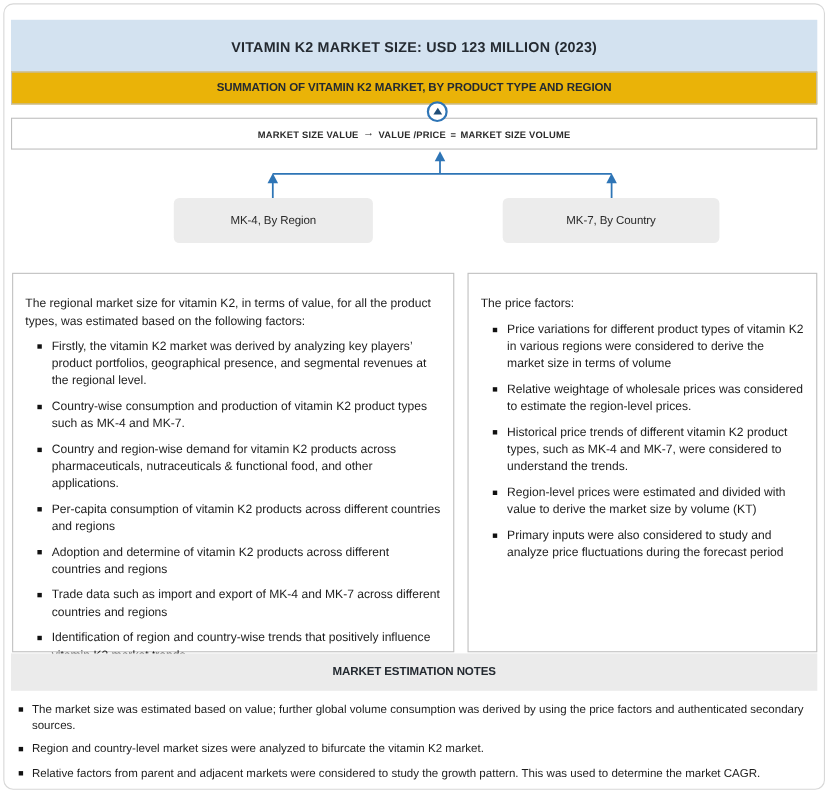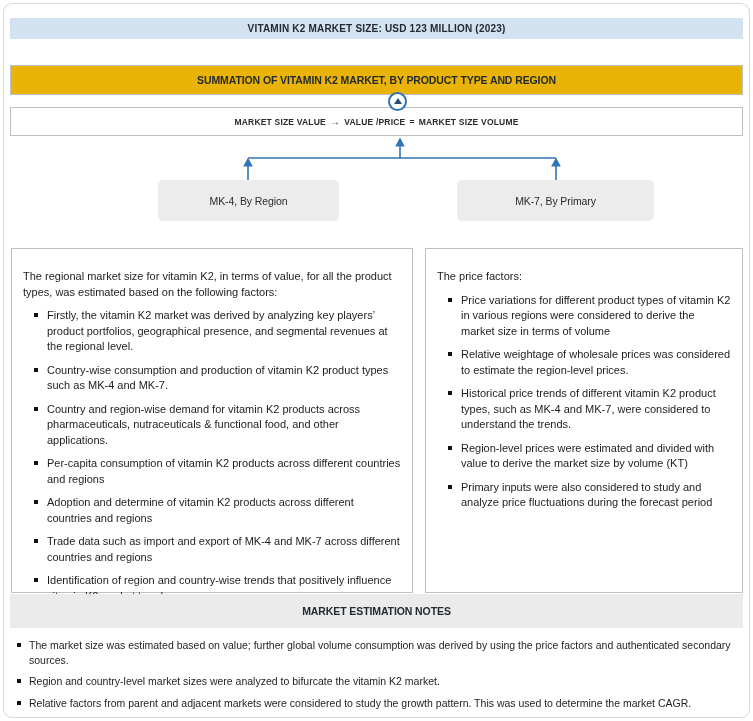--- a/index.html
+++ b/index.html
@@ -8,22 +8,22 @@
     font-family:"Liberation Sans",sans-serif;color:#222;overflow:hidden;
     box-sizing:border-box;
   }
   .frame{
     position:absolute;left:3px;top:3px;right:3px;bottom:3px;
     border:1px solid #d8d8d8;border-radius:9px;pointer-events:none;
   }
   .abs{position:absolute;box-sizing:border-box;}
   .bar-center{display:flex;align-items:center;justify-content:center;text-align:center;}
   .title-bar{
-    left:10px;top:18px;width:733px;height:21px;background:#d3e2f0;
-    font-weight:bold;font-size:10px;letter-spacing:.2px;color:#242a31;
+    left:10px;top:18px;width:733px;height:48px;background:#d3e2f0;
+    font-weight:bold;font-size:13px;letter-spacing:.2px;color:#242a31;
   }
   .summation-bar{
     left:10px;top:65px;width:733px;height:30px;background:#eab308;
     border:1px solid #bfbfbf;font-weight:bold;font-size:10.5px;
     letter-spacing:-.1px;color:#242a31;
   }
   .formula-bar{
     left:10px;top:107px;width:733px;height:29px;background:#fff;
     border:1px solid #bfbfbf;font-weight:bold;font-size:8.5px;
     letter-spacing:.2px;color:#2b2b2b;
@@ -106,21 +106,21 @@
       <polygon points="243.2,30.5 252.8,30.5 248,21.5" stroke="none"></polygon>
       <line x1="556" y1="29" x2="556" y2="44"></line>
       <polygon points="551.2,30.5 560.8,30.5 556,21.5" stroke="none"></polygon>
     </g>
   </svg>
 
   <div class="abs bar-center branch-box mk4">
     <span>MK-4, By Region</span>
   </div>
   <div class="abs bar-center branch-box mk7">
-    <span>MK-7, By Primary</span>
+    <span>MK-7, By Country</span>
   </div>
 
   <div class="abs panel left">
     <p>The regional market size for vitamin K2, in terms of value, for all the product types, was estimated based on the following factors:</p>
     <ul class="blist">
 
         <li><span>Firstly, the vitamin K2 market was derived by analyzing key players’ product portfolios, geographical presence, and segmental revenues at the regional level.</span></li>
 
         <li><span>Country-wise consumption and production of vitamin K2 product types such as MK-4 and MK-7.</span></li>
 

